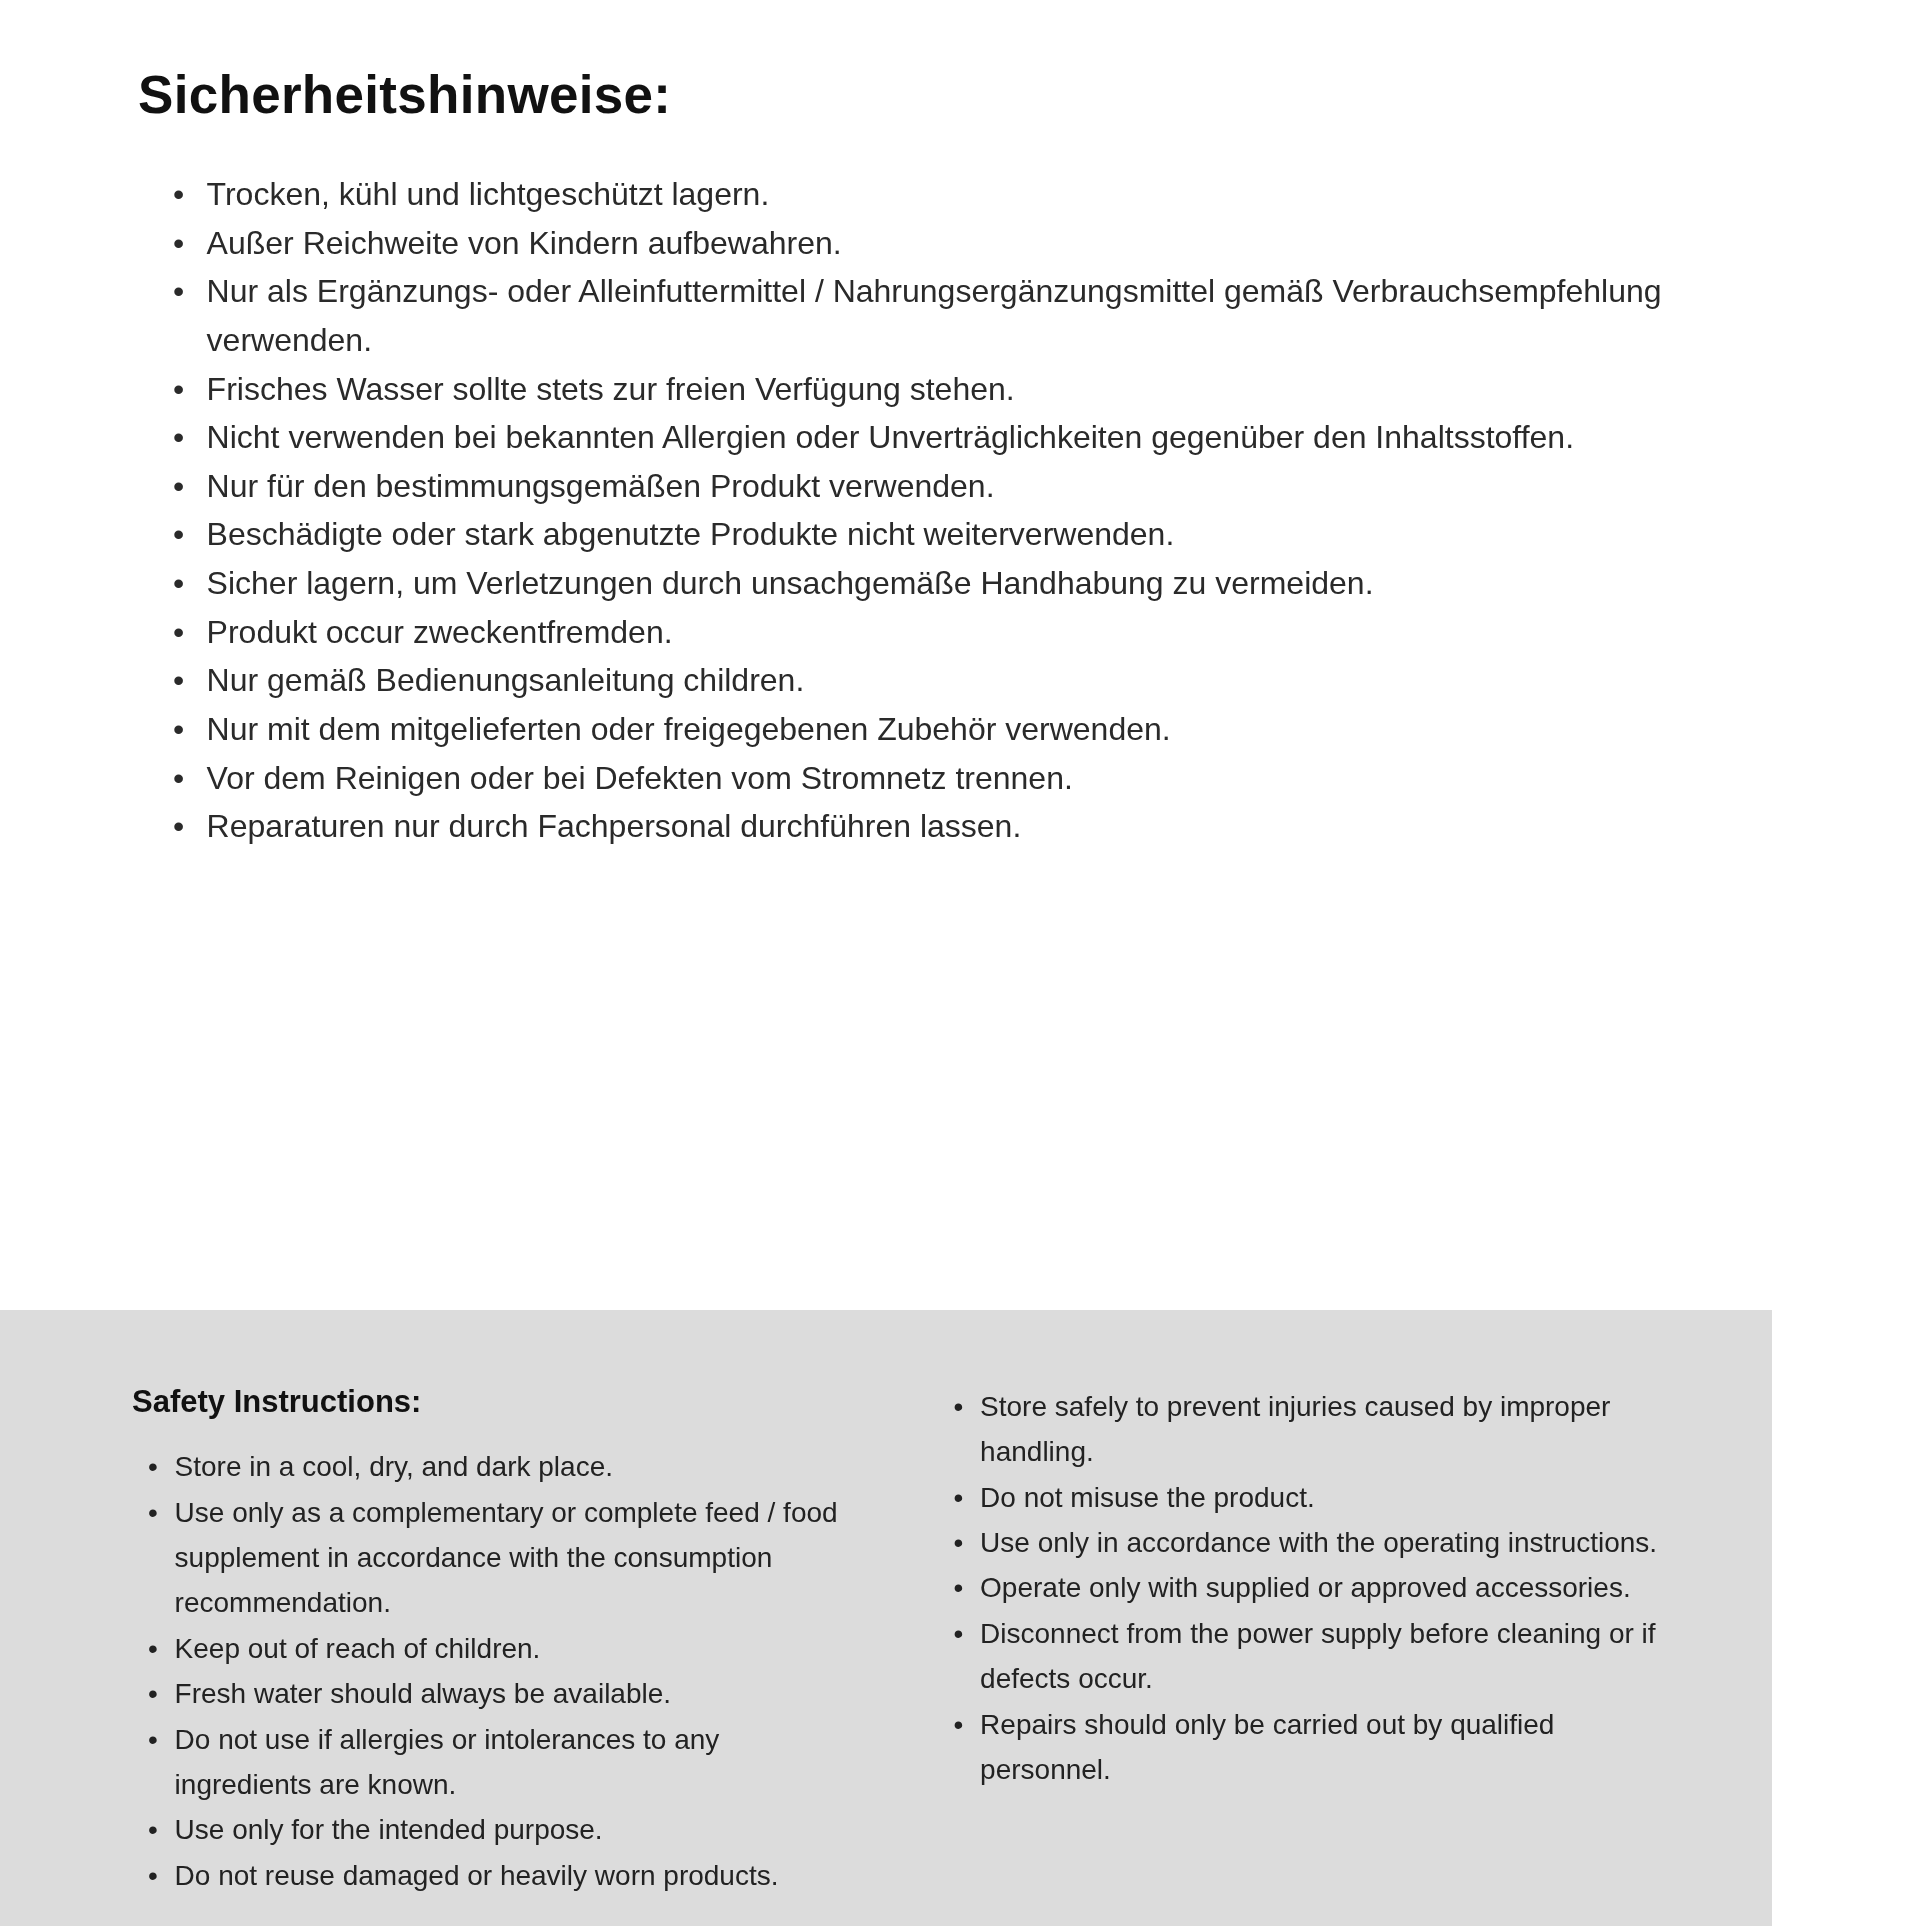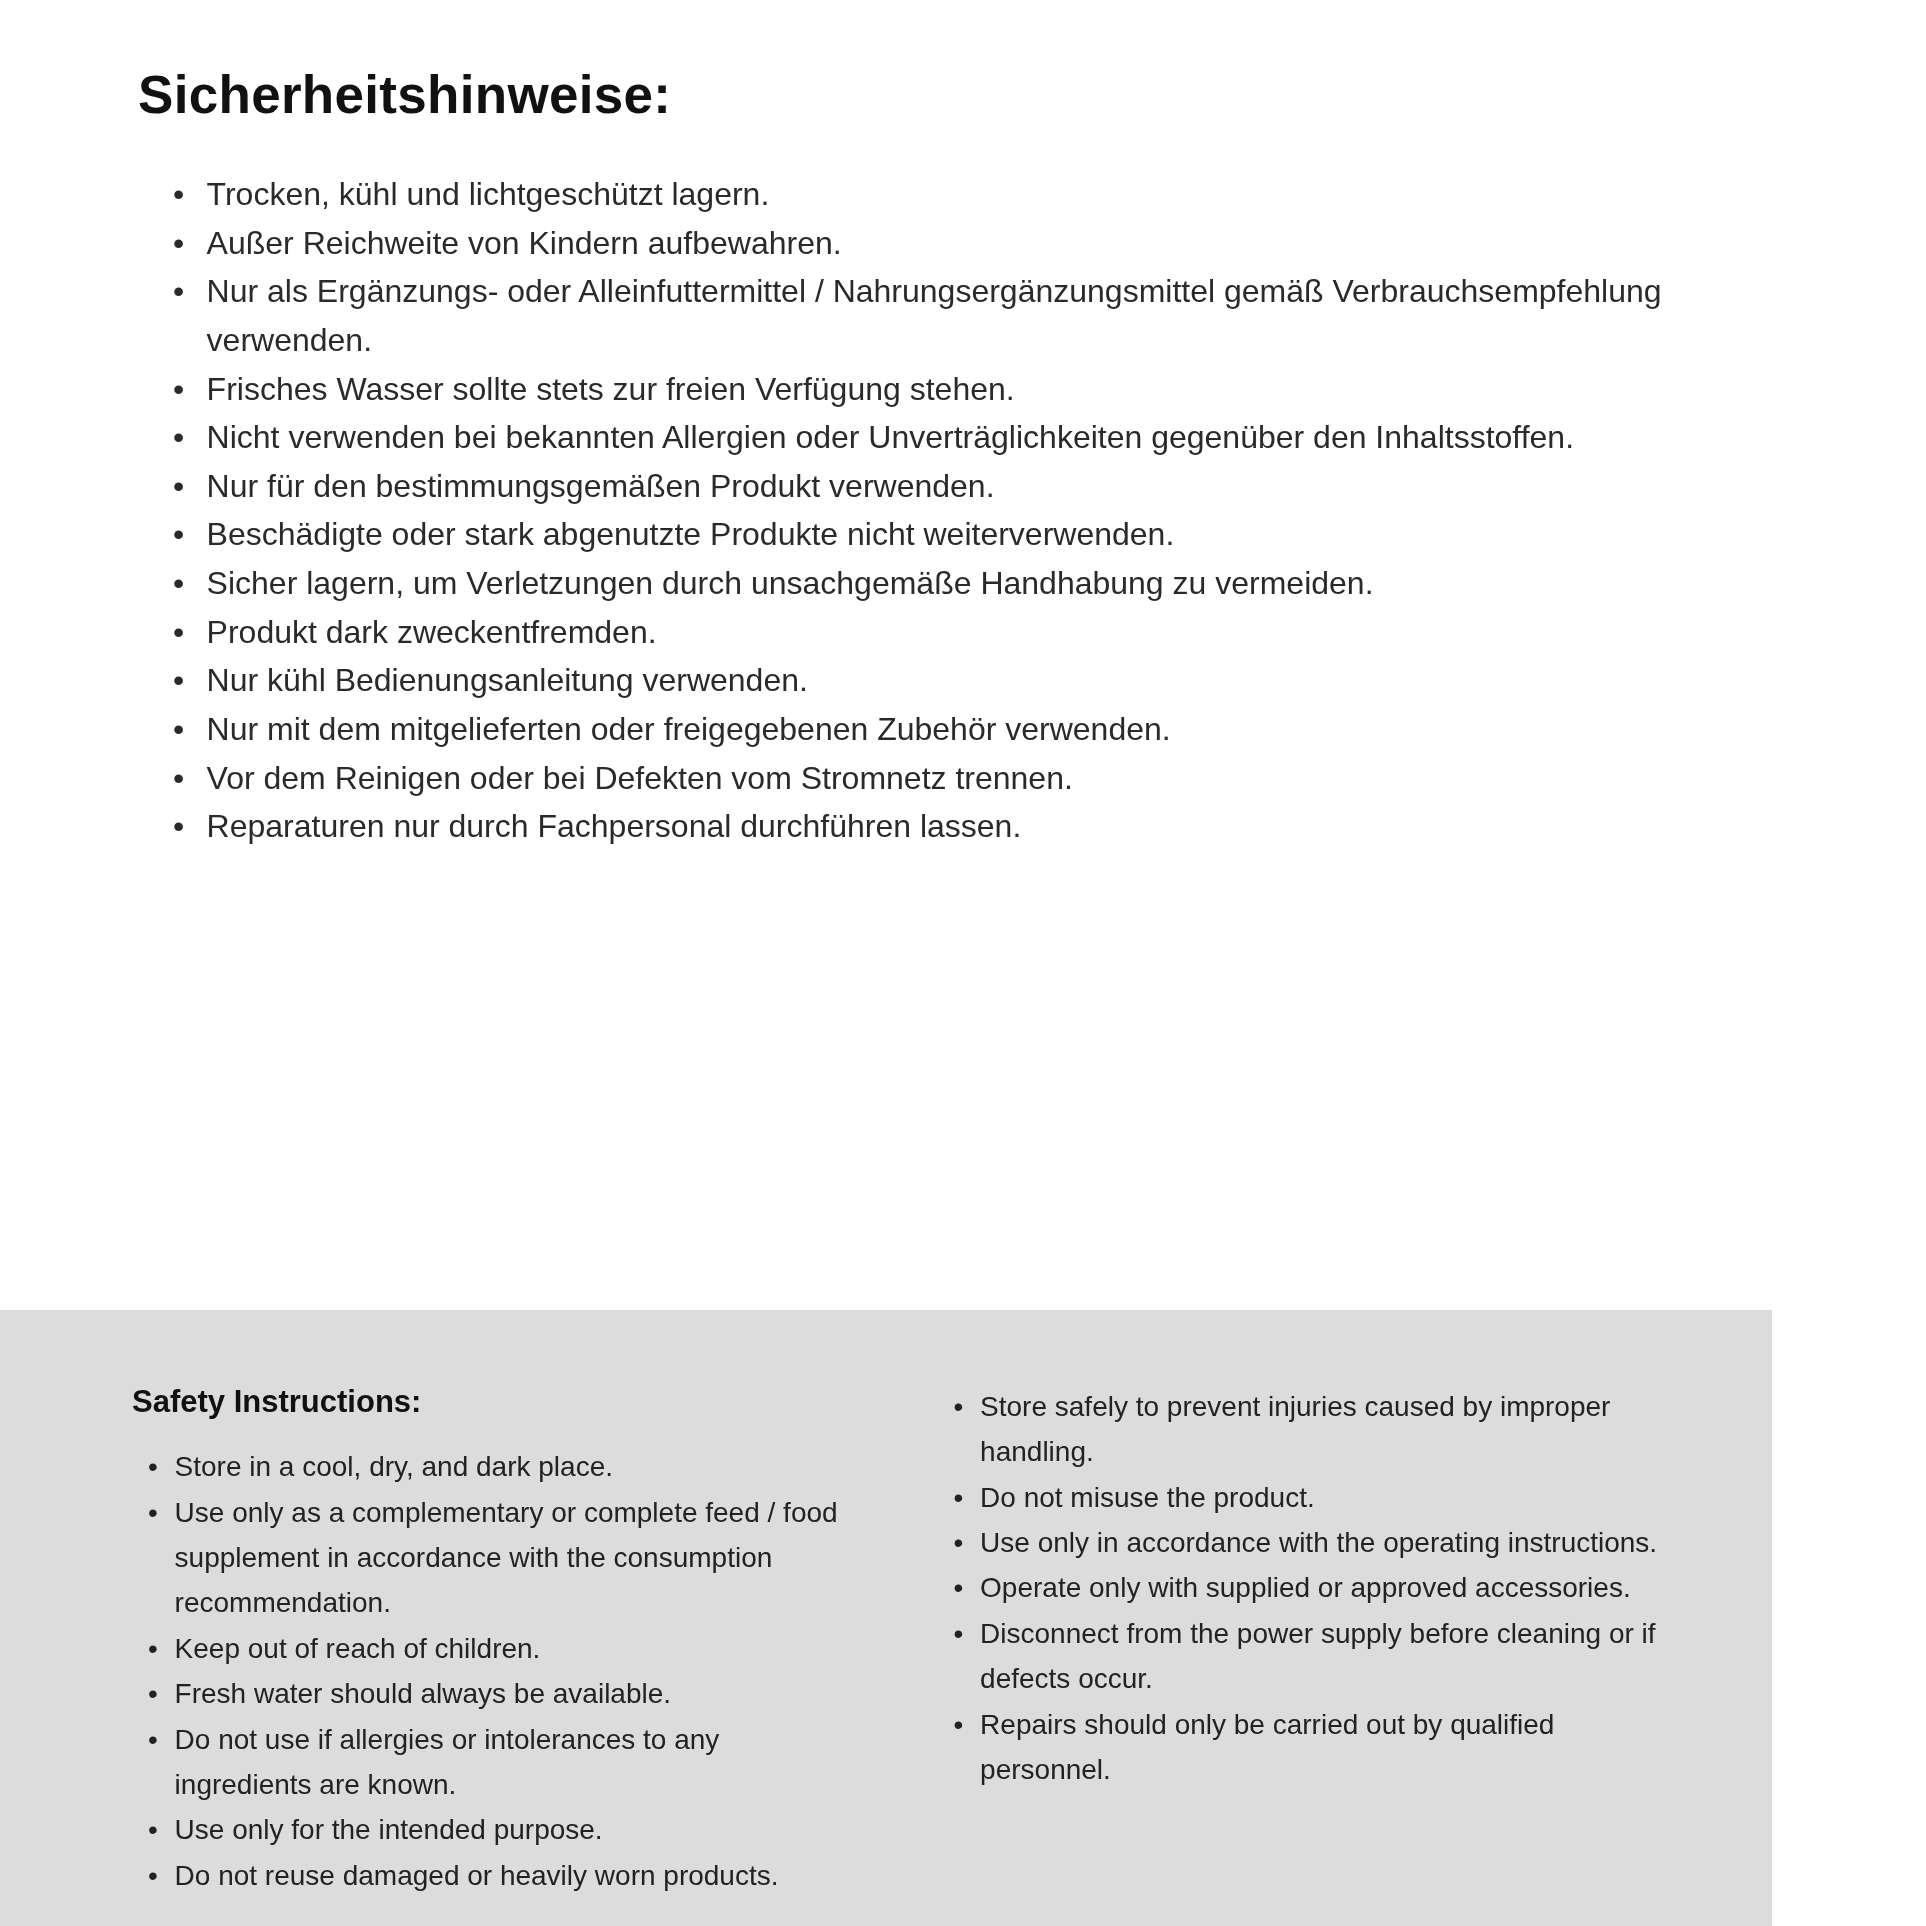--- a/index.html
+++ b/index.html
@@ -103,22 +103,22 @@
     <h1 class="german-title">Sicherheitshinweise:</h1>
     <ul class="german-list">
         <li>Trocken, kühl und lichtgeschützt lagern.</li>
         <li>Außer Reichweite von Kindern aufbewahren.</li>
         <li>Nur als Ergänzungs- oder Alleinfuttermittel / Nahrungsergänzungsmittel gemäß Verbrauchsempfehlung verwenden.</li>
         <li>Frisches Wasser sollte stets zur freien Verfügung stehen.</li>
         <li>Nicht verwenden bei bekannten Allergien oder Unverträglichkeiten gegenüber den Inhaltsstoffen.</li>
         <li>Nur für den bestimmungsgemäßen Produkt verwenden.</li>
         <li>Beschädigte oder stark abgenutzte Produkte nicht weiterverwenden.</li>
         <li>Sicher lagern, um Verletzungen durch unsachgemäße Handhabung zu vermeiden.</li>
-        <li>Produkt dark zweckentfremden.</li>
-        <li>Nur kühl Bedienungsanleitung verwenden.</li>
+        <li>Produkt occur zweckentfremden.</li>
+        <li>Nur gemäß Bedienungsanleitung children.</li>
         <li>Nur mit dem mitgelieferten oder freigegebenen Zubehör verwenden.</li>
         <li>Vor dem Reinigen oder bei Defekten vom Stromnetz trennen.</li>
         <li>Reparaturen nur durch Fachpersonal durchführen lassen.</li>
       </ul>
   </section>
 
   <section class="english-section">
     <div class="english-col-left">
       <h2 class="english-title">Safety Instructions:</h2>
       <ul class="english-list">

